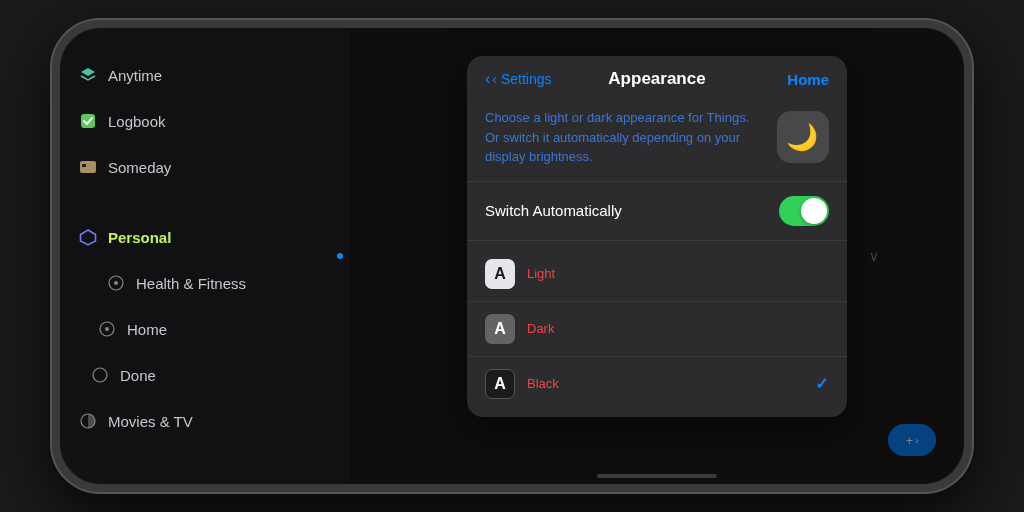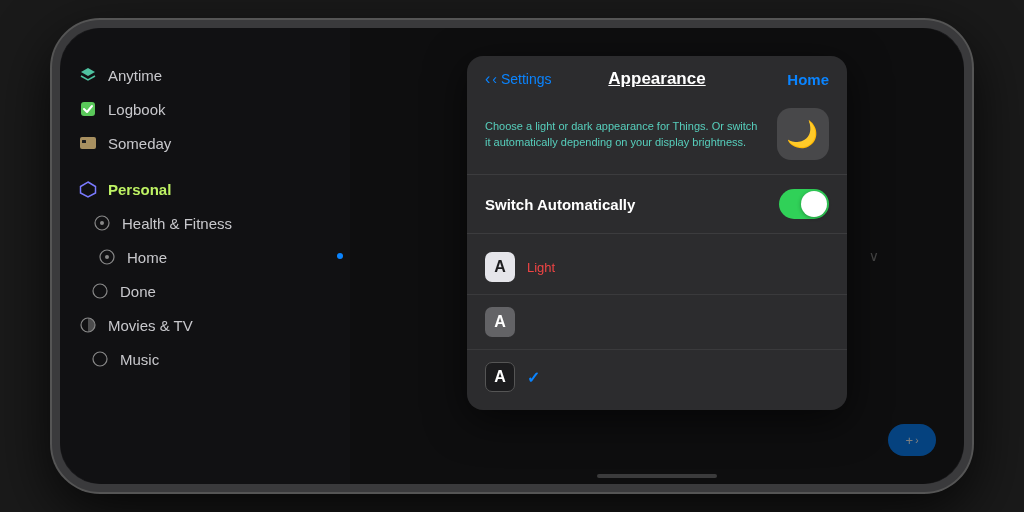--- a/index.html
+++ b/index.html
@@ -59,21 +59,21 @@
       position: relative;
     }
 
     
     .sidebar {
       width: 290px;
       background: #111113;
       padding: 30px 0 20px 0;
       display: flex;
       flex-direction: column;
-      gap: 0;
+      gap: 12px;
       flex-shrink: 0;
     }
 
     .sidebar-item {
       display: flex;
       align-items: center;
       gap: 10px;
       padding: 7px 18px;
       color: #c8c8cc;
       font-size: 15px;
@@ -193,41 +193,40 @@
       cursor: pointer;
     }
 
     .modal-title {
       font-size: 17px;
       font-weight: 700;
       color: #ffffff;
       position: absolute;
       left: 50%;
       transform: translateX(-50%);
-      text-decoration: underline;
     }
 
     .modal-done {
       color: #0a84ff;
       font-size: 15px;
       font-weight: 600;
       cursor: pointer;
     }
 
     .modal-description-section {
       display: flex;
       align-items: center;
       gap: 12px;
       padding: 10px 18px 14px;
       border-bottom: 1px solid rgba(255,255,255,0.08);
     }
 
     .modal-description-text {
-      color: #5eead4;
-      font-size: 11px;
+      color: #3b82f6;
+      font-size: 13px;
       line-height: 1.5;
       flex: 1;
       opacity: 0.85;
     }
 
     .moon-icon-circle {
       width: 52px;
       height: 52px;
       background: #48484a;
       border-radius: 14px;
@@ -242,21 +241,21 @@
       display: flex;
       align-items: center;
       justify-content: space-between;
       padding: 14px 18px;
       border-bottom: 1px solid rgba(255,255,255,0.08);
     }
 
     .modal-switch-label {
       color: #ffffff;
       font-size: 15px;
-      font-weight: 700;
+      font-weight: 400;
     }
 
     
     .toggle {
       width: 50px;
       height: 30px;
       background: #30d158;
       border-radius: 15px;
       position: relative;
       cursor: pointer;
@@ -365,21 +364,21 @@
 
       <div class="sidebar-item active">
         <span class="sidebar-icon">
           <svg width="18" height="18" viewBox="0 0 18 18" fill="none">
             <path d="M9 2L16.5 6.5V13L9 17L1.5 13V6.5L9 2Z" fill="none" stroke="#7a7aff" stroke-width="1.5"></path>
           </svg>
         </span>
         <span>Personal</span>
       </div>
 
-      <div class="sidebar-item" style="padding-left:32px">
+      <div class="sidebar-item" style="padding-left:46px">
         <span class="sidebar-icon">
           <svg width="16" height="16" viewBox="0 0 16 16" fill="none">
             <circle cx="8" cy="8" r="7" fill="none" stroke="#888" stroke-width="1.2"></circle>
             <circle cx="8" cy="8" r="2" fill="#888"></circle>
           </svg>
         </span>
         <span>Health &amp; Fitness</span>
       </div>
 
       <div class="sidebar-item" style="padding-left:37px">
@@ -404,28 +403,20 @@
       <div class="sidebar-item" style="">
         <span class="sidebar-icon">
           <svg width="16" height="16" viewBox="0 0 16 16" fill="none">
             <circle cx="8" cy="8" r="7" fill="none" stroke="#888" stroke-width="1.2"></circle>
             <path d="M8 1 A7 7 0 0 1 8 15" fill="#888" opacity="0.5"></path>
           </svg>
         </span>
         <span>Movies &amp; TV</span>
       </div>
 
-      <div class="sidebar-item" style="padding-left:30px">
-        <span class="sidebar-icon">
-          <svg width="16" height="16" viewBox="0 0 16 16" fill="none">
-            <circle cx="8" cy="8" r="7" fill="none" stroke="#888" stroke-width="1.2"></circle>
-          </svg>
-        </span>
-        <span>Music</span>
-      </div>
 
       <div class="blue-dot"></div>
     </div>
 
     <div style="flex:1; position:relative; background:#1c1c1e;">
 
       <div class="chevron-right">∨</div>
 
       <div class="fab-button">
         <span>+</span>
@@ -462,24 +453,26 @@
 
           <div class="appearance-options">
 
             <div class="appearance-option">
               <div class="appearance-option-icon" style="background:#e5e5ea; color:#1c1c1e;">A</div>
               <span class="appearance-option-label">Light</span>
             </div>
 
             <div class="appearance-option">
               <div class="appearance-option-icon" style="background:#636366; color:#fff;">A</div>
+              <span class="appearance-option-label">Dark</span>
             </div>
 
             <div class="appearance-option selected">
               <div class="appearance-option-icon" style="background:#1c1c1e; color:#fff; border:1px solid #555;">A</div>
+              <span class="appearance-option-label">Black</span>
               <span class="checkmark">✓</span>
             </div>
 
           </div>
         </div>
       </div>
     </div>
 
   </div>
 </div>

